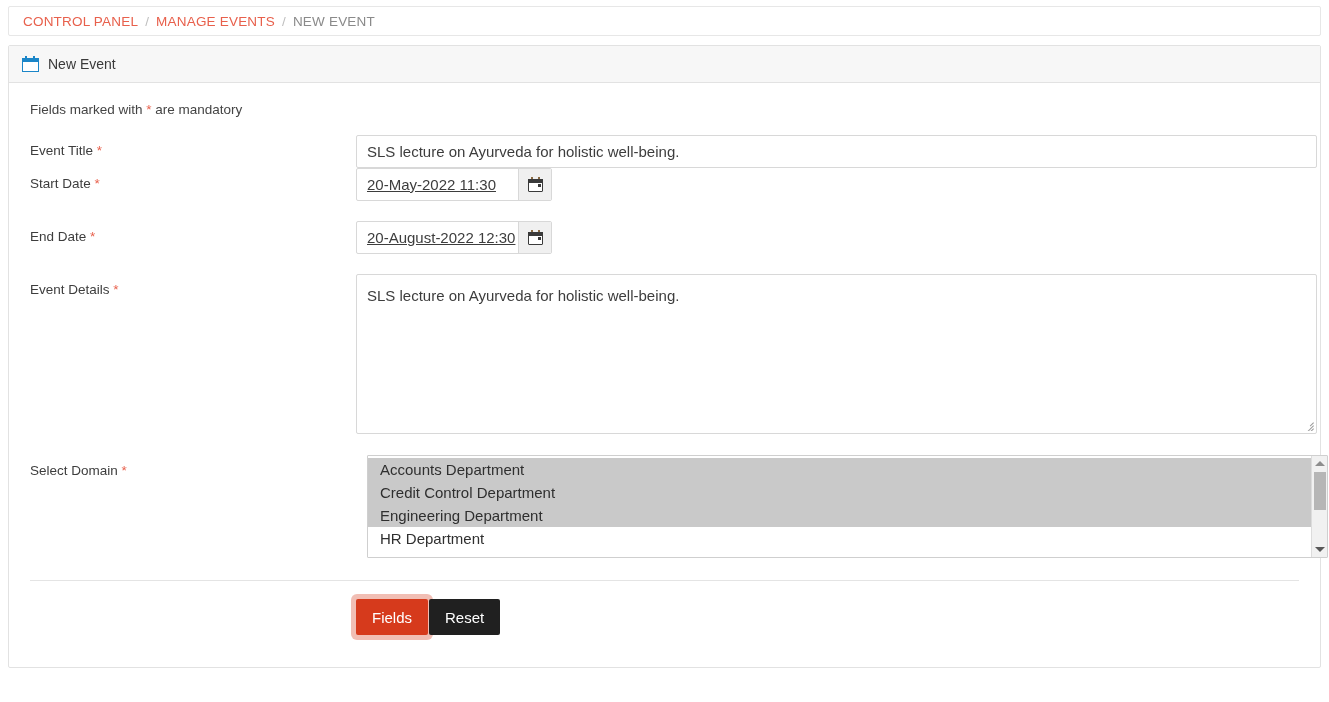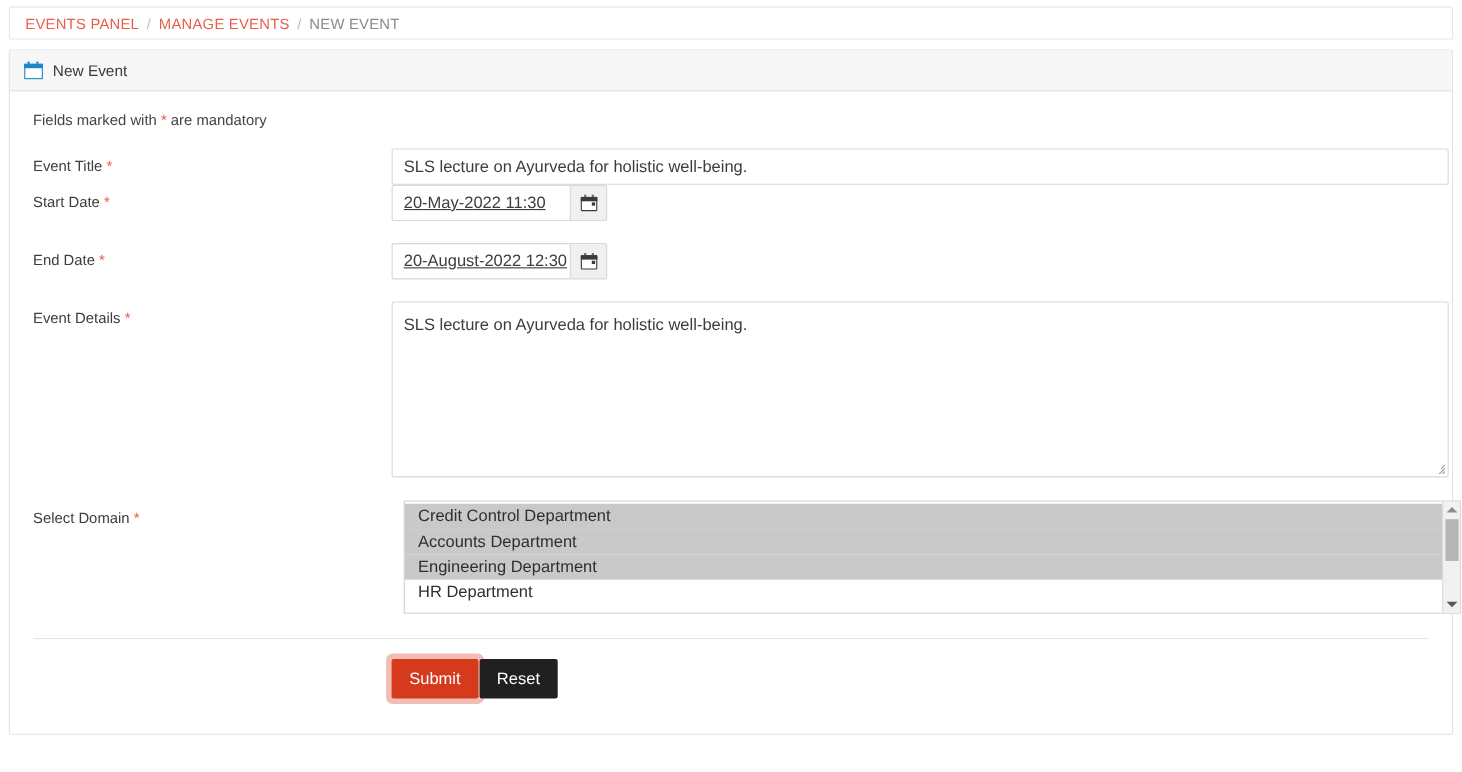--- a/index.html
+++ b/index.html
@@ -259,21 +259,21 @@
     background: #d63a1c;
     box-shadow: 0 0 0 5px rgba(214,58,28,0.33);
     margin-right: 1px;
   }
   .btn-reset { background: #202020; }
 </style>
 </head>
 <body>
 
 <div class="breadcrumb-bar">
-  <a class="crumb-link" href="#">EVENTS PANEL</a>
+  <a class="crumb-link" href="#">CONTROL PANEL</a>
   <span class="crumb-sep">/</span>
   <a class="crumb-link" href="#">MANAGE EVENTS</a>
   <span class="crumb-sep">/</span>
   <span class="crumb-current">NEW EVENT</span>
 </div>
 
 <div class="panel">
 
   <div class="panel-head">
     <span class="cal-badge">
@@ -361,35 +361,35 @@
     </div>
 
     <div class="form-row row-domain">
       <div class="fld-label">
         <span>Select Domain</span>
         <span class="req">*</span>
       </div>
       <div class="fld-control">
         <div class="select-wrap">
           <div class="select-list">
+            <div class="opt sel">Accounts Department</div>
             <div class="opt sel">Credit Control Department</div>
-            <div class="opt sel">Accounts Department</div>
             <div class="opt sel">Engineering Department</div>
             <div class="opt">HR Department</div>
           </div>
           <div class="sb">
             <span class="arr up"></span>
             <span class="thumb"></span>
             <span class="arr down"></span>
           </div>
         </div>
       </div>
     </div>
 
     <div class="form-divider"></div>
 
     <div class="actions">
-      <button class="btn btn-submit">Submit</button>
+      <button class="btn btn-submit">Fields</button>
       <button class="btn btn-reset">Reset</button>
     </div>
 
   </div>
 </div>
 
 </body></html>

